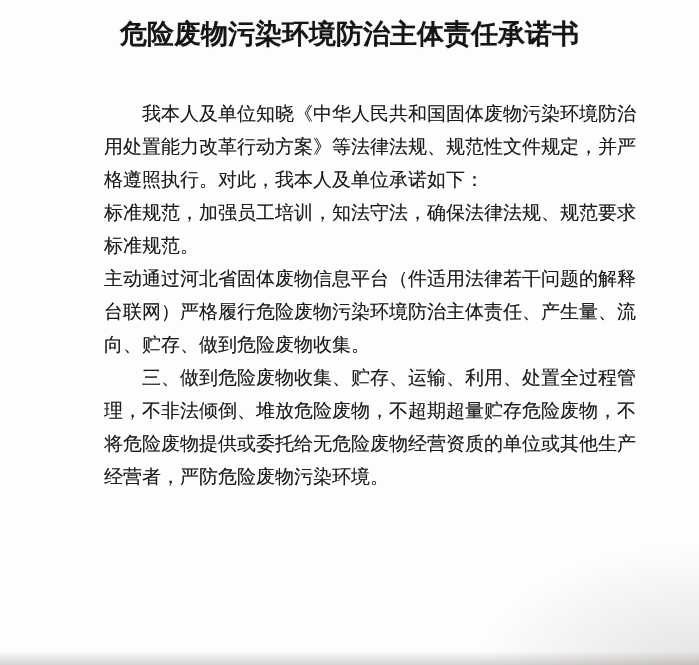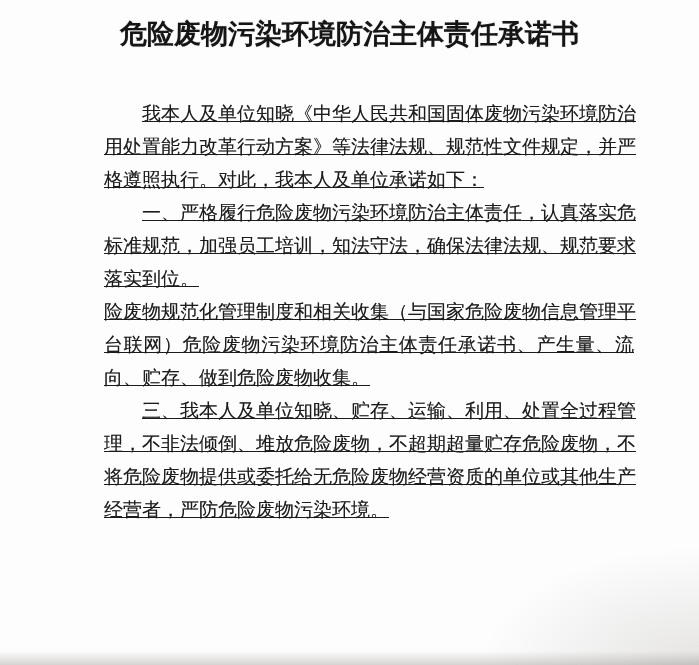--- a/index.html
+++ b/index.html
@@ -73,31 +73,30 @@
     background: radial-gradient(ellipse at 100% 100%, rgba(120,114,108,0.18) 0%, rgba(120,114,108,0) 70%);
     pointer-events: none;
   }
 </style>
 </head>
 <body style="background: rgb(253, 253, 253);">
 
 <div class="page">
   <h1 class="title">危险废物污染环境防治主体责任承诺书</h1>
 
-  <div class="body-text" style="color: rgb(28, 28, 28); text-decoration: underline;">
+  <div class="body-text" style="color: rgb(28, 28, 28);">
       <div class="line first">我本人及单位知晓《中华人民共和国固体废物污染环境防治</div>
       <div class="line">用处置能力改革行动方案》等法律法规、规范性文件规定，并严</div>
       <div class="line last">格遵照执行。对此，我本人及单位承诺如下：</div>
-      <div class="line first">一、严格履行危险废物污染环境防治主体责任，认真落实危</div>
       <div class="line">标准规范，加强员工培训，知法守法，确保法律法规、规范要求</div>
-      <div class="line last">落实到位。</div>
-      <div class="line">险废物规范化管理制度和相关收集（与国家危险废物信息管理平</div>
-      <div class="line">台联网）危险废物污染环境防治主体责任承诺书、产生量、流</div>
+      <div class="line last">标准规范。</div>
+      <div class="line">主动通过河北省固体废物信息平台（件适用法律若干问题的解释</div>
+      <div class="line">台联网）严格履行危险废物污染环境防治主体责任、产生量、流</div>
       <div class="line last">向、贮存、做到危险废物收集。</div>
-      <div class="line first">三、我本人及单位知晓、贮存、运输、利用、处置全过程管</div>
+      <div class="line first">三、做到危险废物收集、贮存、运输、利用、处置全过程管</div>
       <div class="line">理，不非法倾倒、堆放危险废物，不超期超量贮存危险废物，不</div>
       <div class="line">将危险废物提供或委托给无危险废物经营资质的单位或其他生产</div>
       <div class="line last">经营者，严防危险废物污染环境。</div>
     </div>
 
   <div class="corner-vignette"></div>
   <div class="bottom-shade"></div>
 </div>
 
 </body></html>

